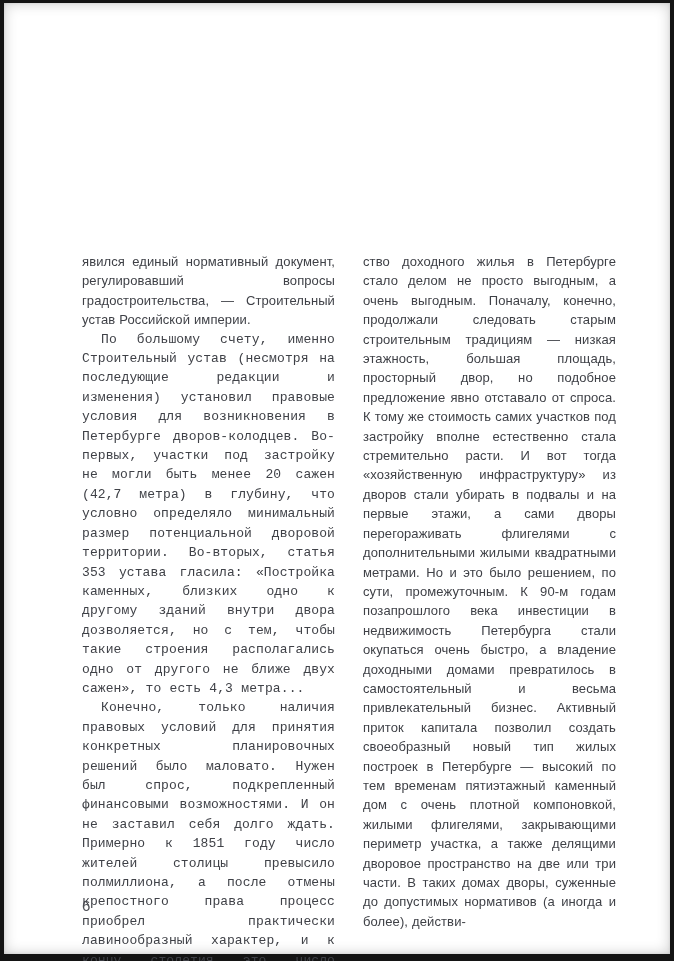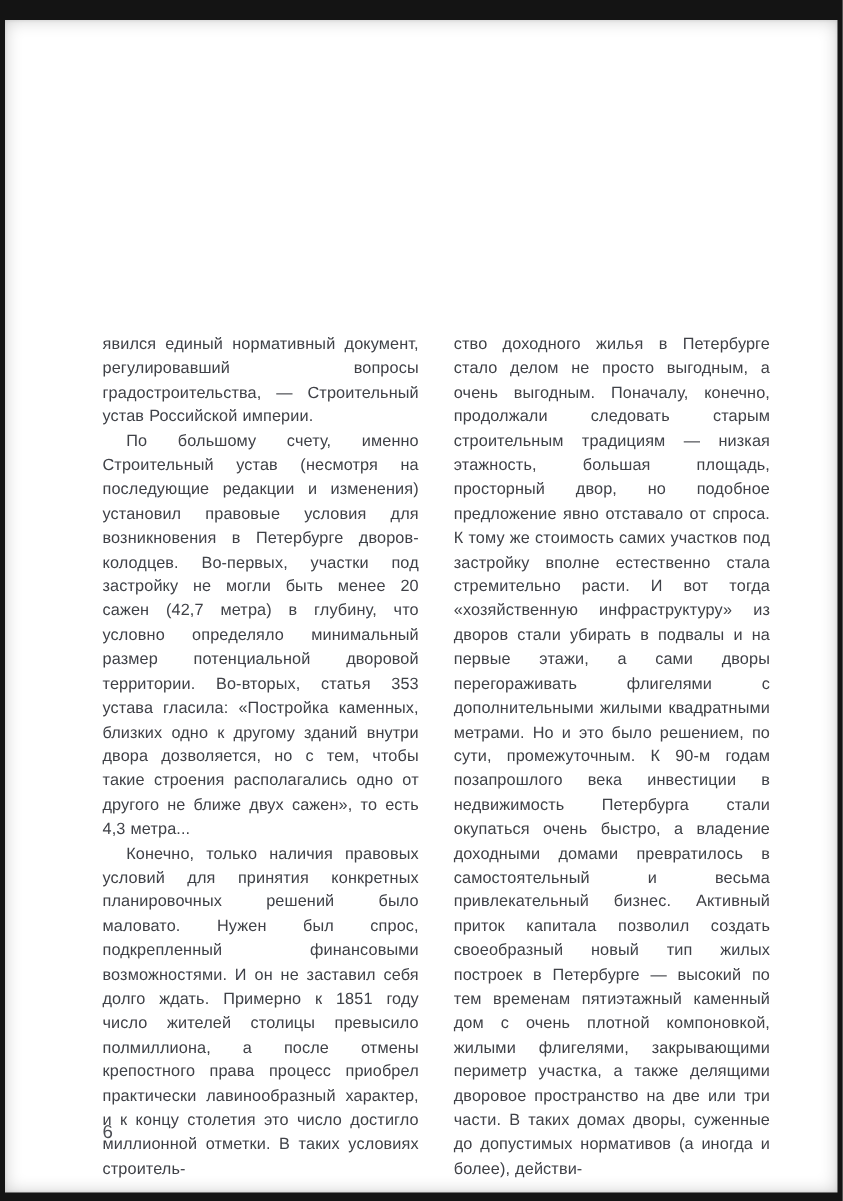--- a/index.html
+++ b/index.html
@@ -7,21 +7,21 @@
     padding: 0;
     background: #3a3a3a;
     font-family: "Liberation Sans", sans-serif;
   }
   .viewport {
     position: relative;
     width: 674px;
     height: 961px;
     background: #141414;
     box-sizing: border-box;
-    padding: 16px 4px 7px 4px;
+    padding: 3px 4px 7px 4px;
     overflow: hidden;
   }
   .page {
     position: relative;
     width: 100%;
     height: 100%;
     background: #ffffff;
     box-sizing: border-box;
     box-shadow: inset 0 0 14px rgba(0,0,0,0.20), inset 0 0 3px rgba(0,0,0,0.12);
   }
@@ -43,20 +43,21 @@
     line-height: 19.4px;
     color: #3f4147;
     text-align: justify;
     letter-spacing: 0.1px;
     hyphens: auto;
     -webkit-hyphens: auto;
     word-spacing: 0.3px;
   }
   .column p.indent {
     text-indent: 19px;
+    font-family: Liberation Mono, monospace;
   }
   .page-number {
     position: absolute;
     left: 78px;
     bottom: 40px;
     font-size: 15px;
     color: #4c4e54;
   }
 </style>
 </head>

